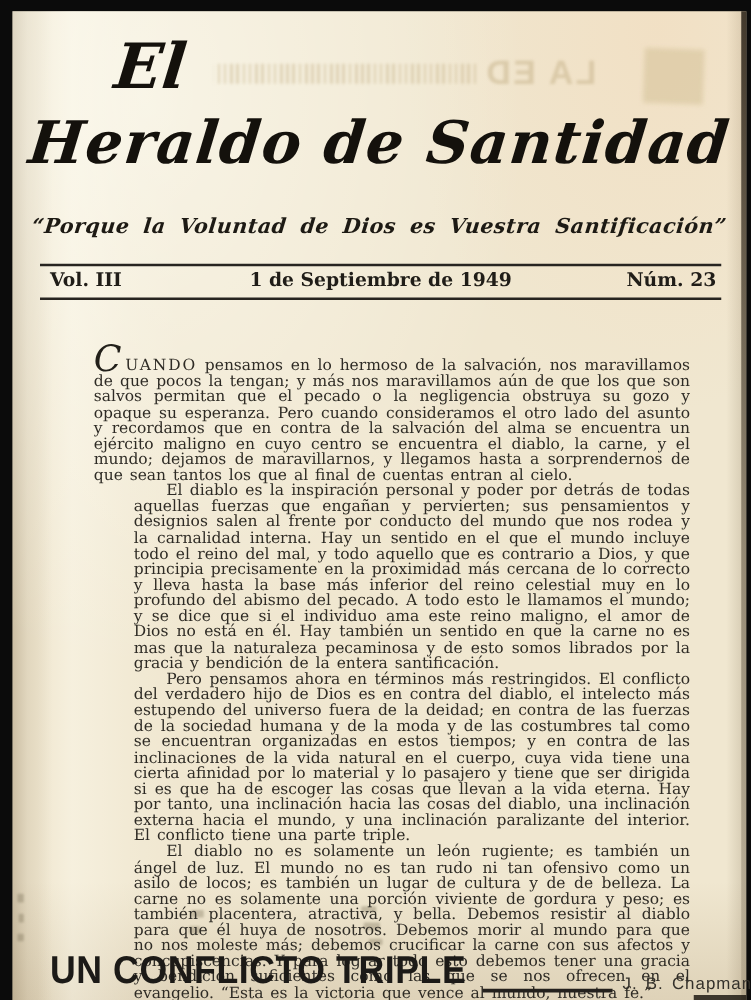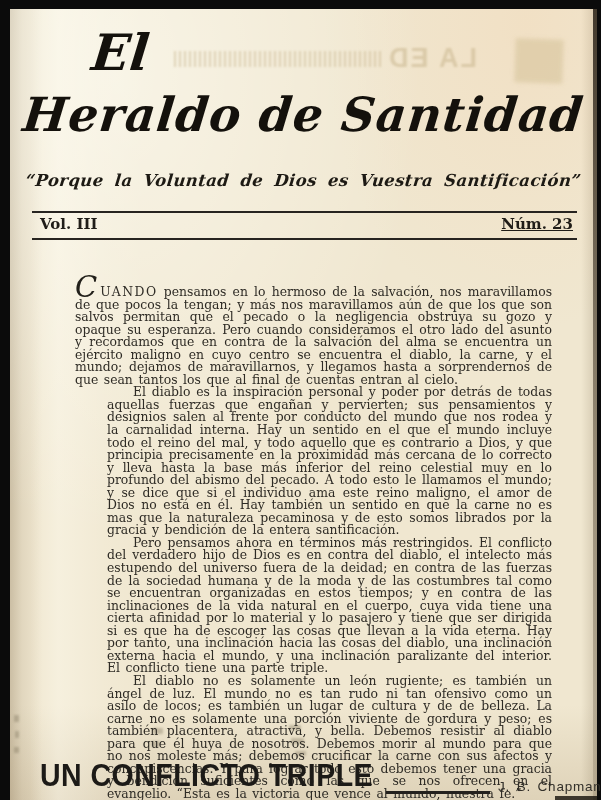--- a/index.html
+++ b/index.html
@@ -46,21 +46,21 @@
     word-spacing:5px;letter-spacing:0.4px;color:#1d1a14;transform:skewX(-6deg);white-space:nowrap;}
 
   
   .rule{position:absolute;left:22px;right:20px;height:2px;background:#272420;}
   .rule-top{top:202px;}
   .rule-bottom{top:229px;}
   .issue-row{position:absolute;left:22px;right:20px;top:206px;height:22px;
     font-family:"DejaVu Serif",serif;font-weight:bold;font-size:15px;color:#201d18;}
   .issue-vol{position:absolute;left:8px;top:0;text-align:right;}
   .issue-date{position:absolute;left:0;width:100%;text-align:center;top:0;}
-  .issue-num{position:absolute;right:4px;top:0;text-decoration:underline;}
+  .issue-num{position:absolute;right:4px;top:0;}
 
   
   .article{position:absolute;left:65px;right:45px;top:277px;
     font-family:"DejaVu Serif",serif;font-size:12.4px;line-height:12.55px;
     color:#2e2b25;text-align:justify;word-spacing:1.6px;}
   .article p{margin:0;}
   .article p.indent{text-indent:26px;margin-left:32px;}
   .dropcap{font-size:29px;font-style:italic;font-family:"DejaVu Serif",serif;
     line-height:0;position:relative;top:1px;margin-right:3px;color:#22201a;}
   .leadword{letter-spacing:1.5px;}
@@ -94,20 +94,21 @@
     <span class="smudge" style="left:281px;top:729px;width:13px;height:6px;"></span>
     <span class="smudge" style="left:285px;top:742px;width:11px;height:5px;"></span>
 
     <div class="title-small">El</div>
     <div class="title-main">Heraldo de Santidad</div>
     <div class="subtitle">“Porque la Voluntad de Dios es Vuestra Santificación”</div>
 
     <div class="rule rule-top"></div>
     <div class="issue-row">
       <span class="issue-vol">Vol. III</span>
+      <span class="issue-date">1 de Septiembre de 1949</span>
       <span class="issue-num">Núm. 23</span>
     </div>
     <div class="rule rule-bottom"></div>
 
     <div class="article">
       <p><span class="dropcap">C</span><span class="leadword">UANDO</span><span> pensamos en lo hermoso de la salvación, nos maravillamos de que pocos la tengan; y más nos maravillamos aún de que los que son salvos permitan que el pecado o la negligencia obstruya su gozo y opaque su esperanza. Pero cuando consideramos el otro lado del asunto y recordamos que en contra de la salvación del alma se encuentra un ejército maligno en cuyo centro se encuentra el diablo, la carne, y el mundo; dejamos de maravillarnos, y llegamos hasta a sorprendernos de que sean tantos los que al final de cuentas entran al cielo.</span></p>
       <p class="indent">El diablo es la inspiración personal y poder por detrás de todas aquellas fuerzas que engañan y pervierten; sus pensamientos y designios salen al frente por conducto del mundo que nos rodea y la carnalidad interna. Hay un sentido en el que el mundo incluye todo el reino del mal, y todo aquello que es contrario a Dios, y que principia precisamente en la proximidad más cercana de lo correcto y lleva hasta la base más inferior del reino celestial muy en lo profundo del abismo del pecado. A todo esto le llamamos el mundo; y se dice que si el individuo ama este reino maligno, el amor de Dios no está en él. Hay también un sentido en que la carne no es mas que la naturaleza pecaminosa y de esto somos librados por la gracia y bendición de la entera santificación.</p>
       <p class="indent">Pero pensamos ahora en términos más restringidos. El conflicto del verdadero hijo de Dios es en contra del diablo, el intelecto más estupendo del universo fuera de la deidad; en contra de las fuerzas de la sociedad humana y de la moda y de las costumbres tal como se encuentran organizadas en estos tiempos; y en contra de las inclinaciones de la vida natural en el cuerpo, cuya vida tiene una cierta afinidad por lo material y lo pasajero y tiene que ser dirigida si es que ha de escoger las cosas que llevan a la vida eterna. Hay por tanto, una inclinación hacia las cosas del diablo, una inclinación externa hacia el mundo, y una inclinación paralizante del interior. El conflicto tiene una parte triple.</p>
       <p class="indent">El diablo no es solamente un león rugiente; es también un ángel de luz. El mundo no es tan rudo ni tan ofensivo como un asilo de locos; es también un lugar de cultura y de de belleza. La carne no es solamente una porción viviente de gordura y peso; es también placentera, atractiva, y bella. Debemos resistir al diablo para que él huya de nosotros. Debemos morir al mundo para que no nos moleste más; debemos crucificar la carne con sus afectos y concupiscencias. Y para lograr todo esto debemos tener una gracia y bendición suficientes como las que se nos ofrecen en el evangelio. “Esta es la victoria que vence al mundo, nuestra fe.”</p>
     </div>

